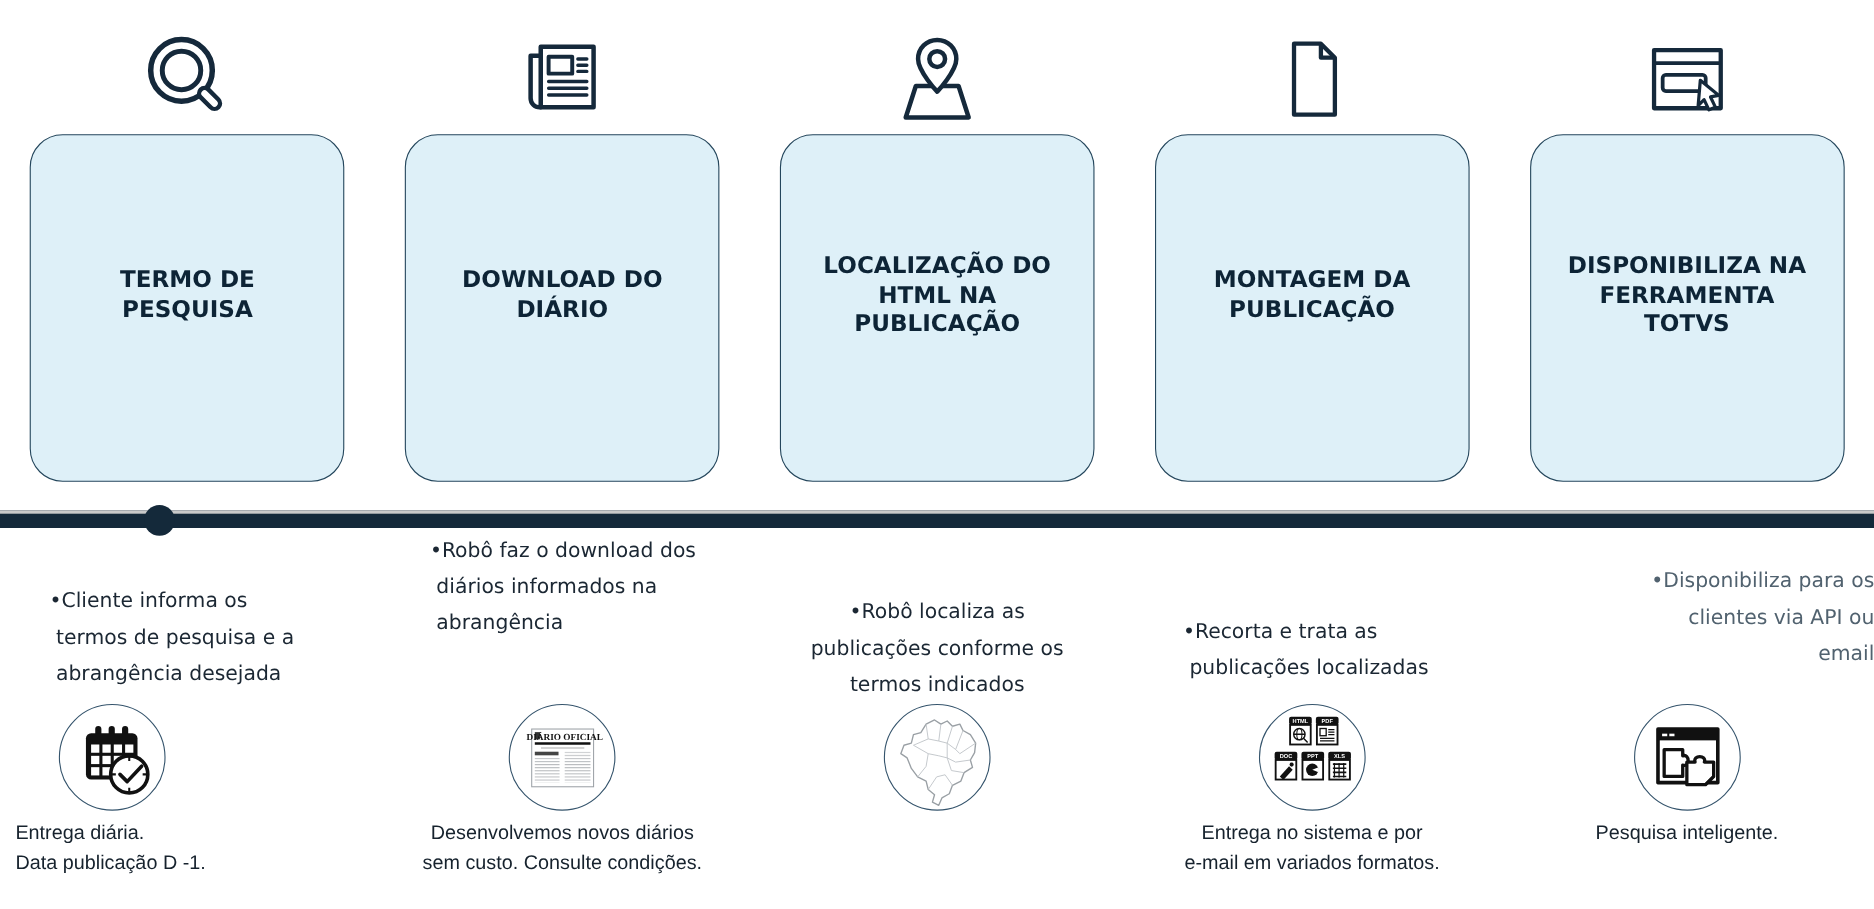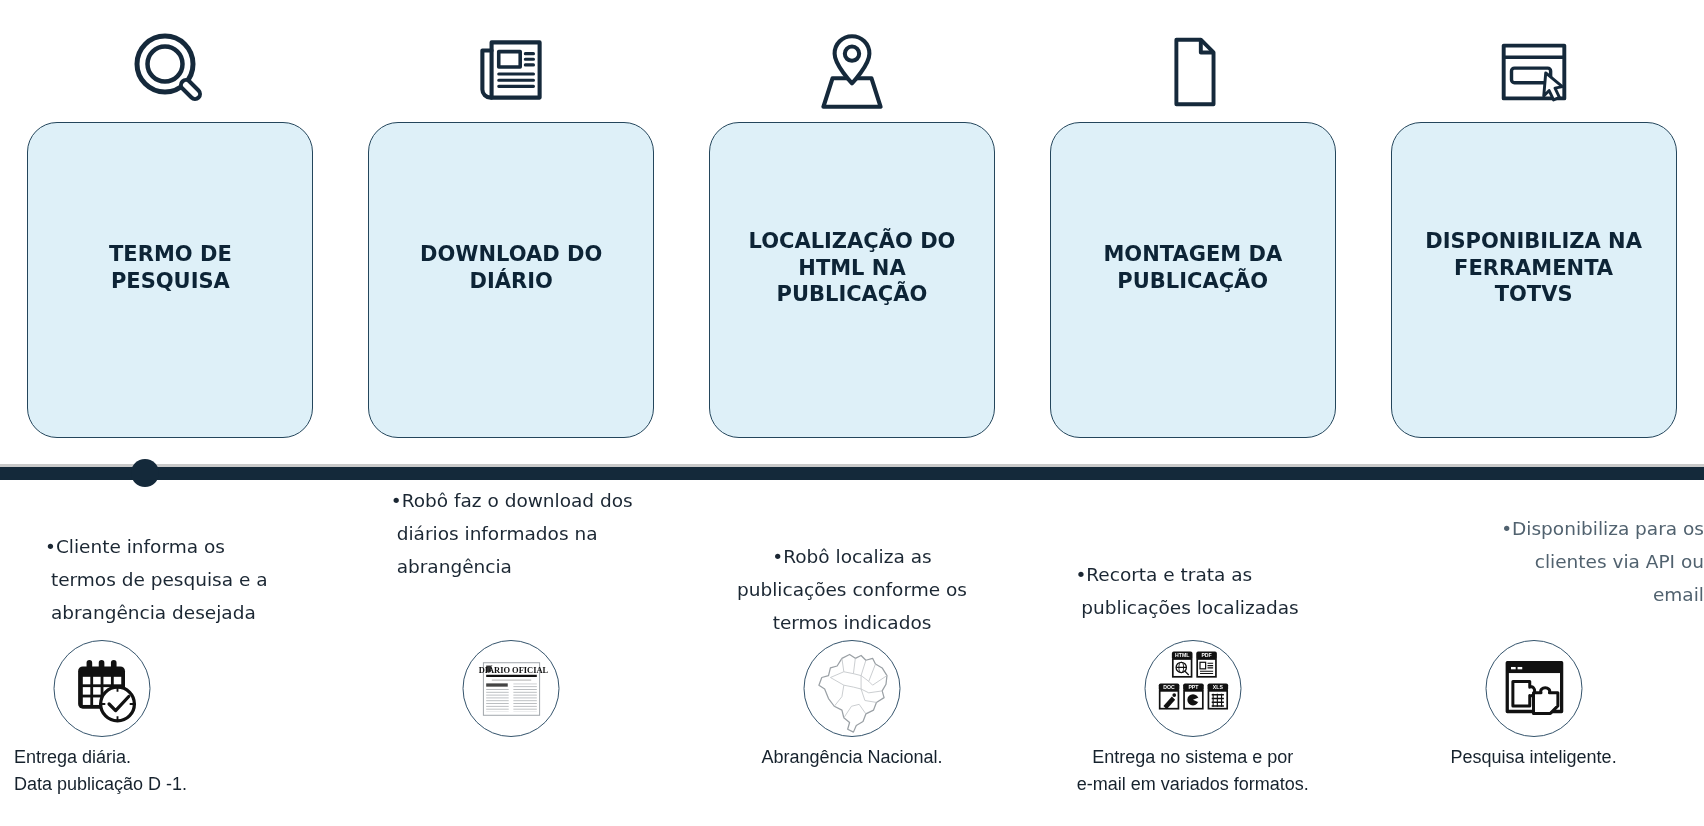--- a/index.html
+++ b/index.html
@@ -116,20 +116,22 @@
           <rect x="18" y="20" width="60" height="56" fill="#ffffff" stroke="#9aa0a5" stroke-width="1"></rect>
           <rect x="21" y="23" width="5" height="7" fill="#333333"></rect>
           <text x="50" y="31" text-anchor="middle" font-family="Liberation Serif, serif" font-weight="bold" font-size="9" fill="#111111">DIÁRIO OFICIAL</text>
           <path d="M21 34 H75" stroke="#111111" stroke-width="2.5"></path>
           <path d="M27 38.5 H69" stroke="#aaaaaa" stroke-width="1"></path>
           <rect x="21" y="42" width="23" height="3.5" fill="#444444"></rect>
           <rect x="21" y="48" width="24" height="24" fill="url(#plines)"></rect>
           <rect x="50" y="42" width="25" height="30" fill="url(#plines)"></rect>
         </svg>
       </div>
+      <div class="caption">Desenvolvemos novos diários
+sem custo. Consulte condições.</div>
     </div>
 
     <div class="column col-3">
       <div class="step-icon">
         <svg width="92" height="92" viewBox="0 0 90 90" fill="none" stroke="currentColor" stroke-linejoin="round">
           <path d="M26 53 H64 L73 81 H17 Z" stroke-width="4"></path>
           <path d="M45 12 c-9.5 0 -17 7.5 -17 17 c0 11 17 29 17 29 c0 0 17 -18 17 -29 c0 -9.5 -7.5 -17 -17 -17 Z" fill="#ffffff" stroke-width="4"></path>
           <circle cx="45" cy="29" r="7" fill="#ffffff" stroke-width="4"></circle>
         </svg>
       </div>
@@ -151,21 +153,20 @@
             <polyline points="73,22 66,40 58,34"></polyline>
             <polyline points="85,34 70,44 66,40"></polyline>
             <polyline points="80,50 66,52 58,48 50,46 40,44 26,36"></polyline>
             <polyline points="58,34 58,48"></polyline>
             <polyline points="74,62 62,60 58,48"></polyline>
             <polyline points="63,74 56,64 48,66 40,78"></polyline>
             <polyline points="40,44 38,56 30,66"></polyline>
           </g>
         </svg>
       </div>
-      <div class="caption">Abrangência Nacional.</div>
     </div>
 
     <div class="column col-4">
       <div class="step-icon">
         <svg width="88" height="88" viewBox="0 0 90 90" fill="none" stroke="currentColor" stroke-linejoin="round">
           <path d="M28 12 h25 l13 13 v53 H28 Z" stroke-width="4"></path>
           <path d="M53 12 v13 h13" stroke-width="4"></path>
         </svg>
       </div>
       <div class="card">

